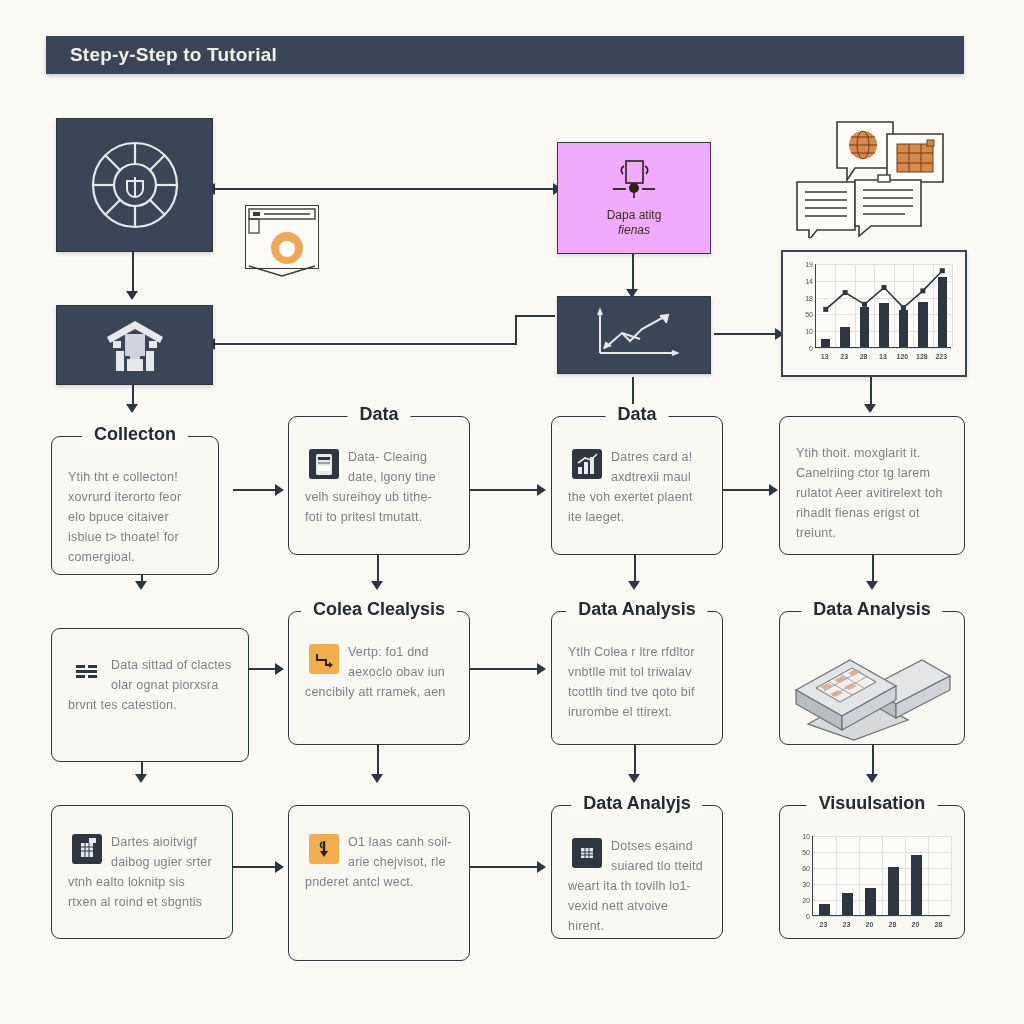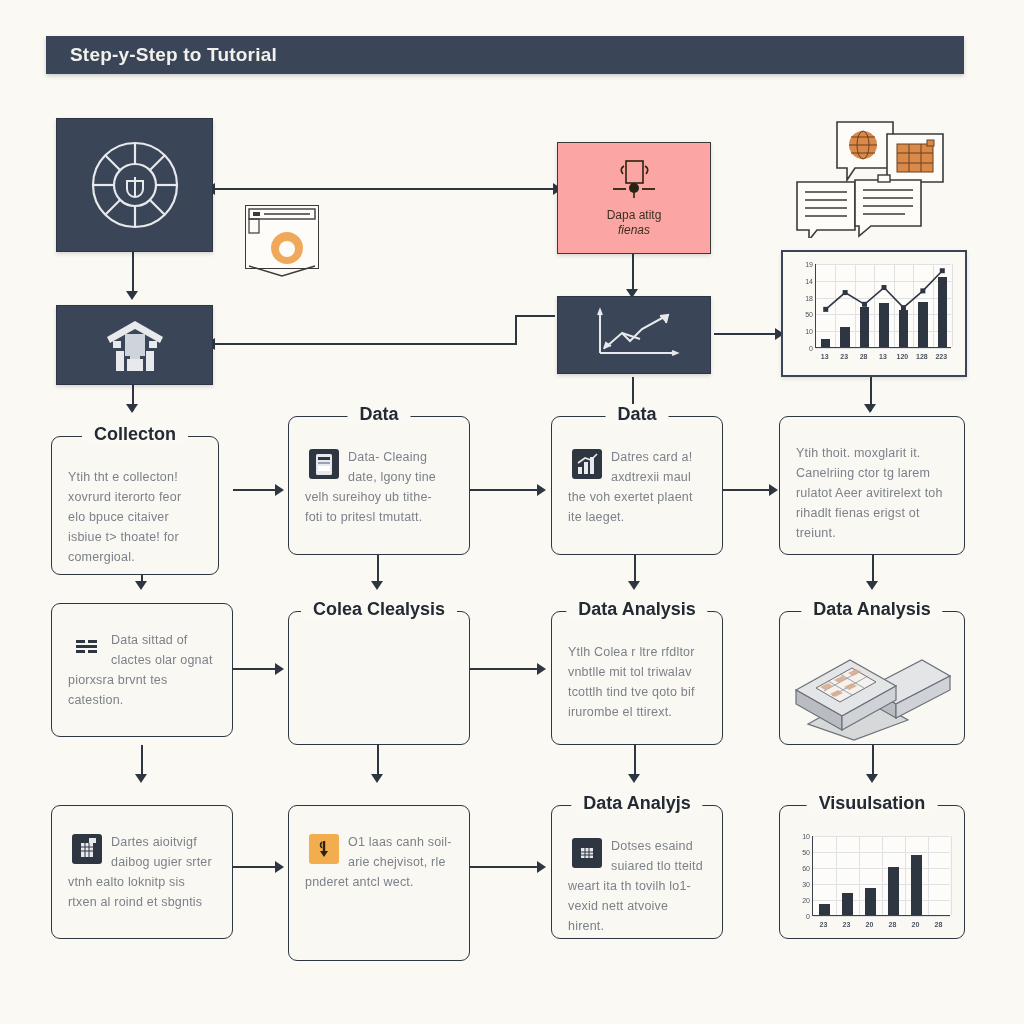--- a/index.html
+++ b/index.html
@@ -23,21 +23,21 @@
     margin-left:24px;
   }
 
   
   .darkbox{
     position:absolute;background:#3a4657;border:1px solid #2c3645;
     box-shadow:0 2px 4px rgba(0,0,0,.14);
     display:flex;align-items:center;justify-content:center;
   }
   .orangebox{
-    position:absolute;background:#fca5a5;border:1.5px solid #3a3a3a;
+    position:absolute;background:#f0abfc;border:1.5px solid #3a3a3a;
     box-shadow:0 2px 4px rgba(0,0,0,.14);
     display:flex;flex-direction:column;align-items:center;justify-content:center;
   }
   .orangebox .lbl{
     color:#3a3020;font-size:12px;line-height:15px;text-align:center;
     margin-top:4px;
   }
   .chartbox{
     position:absolute;background:#fbf9f4;border:2px solid #3a4657;
     box-shadow:0 2px 4px rgba(0,0,0,.10);
@@ -369,39 +369,48 @@
           </svg>
       </span>
       <span>Datres card a! axdtrexii maul the voh exertet plaent ite laeget.</span>
     </div>
   </div>
 
   <div class="card notitle" style="left:779px;top:416px;width:186px;height:139px;">
     <div class="body">Ytih thoit. moxglarit it. Canelriing ctor tg larem rulatot Aeer avitirelext toh rihadlt fienas erigst ot treiunt.</div>
   </div>
 
-  <div class="card notitle" style="left:51px;top:603px;width:182px;height:134px;">
+  <div class="card notitle" style="left:51px;top:628px;width:198px;height:134px;">
     <div class="body">
       <span class="ico" style="background:transparent;">
         <svg width="30" height="30" viewBox="0 0 30 30">
             <g fill="#2e3642">
               <rect x="4" y="8" width="9" height="3"></rect>
               <rect x="16" y="8" width="9" height="3"></rect>
               <rect x="4" y="13" width="21" height="3"></rect>
               <rect x="4" y="18" width="9" height="3"></rect>
               <rect x="16" y="18" width="9" height="3"></rect>
             </g>
           </svg>
       </span>
       <span>Data sittad of clactes olar ognat piorxsra brvnt tes catestion.</span>
     </div>
   </div>
 
   <div class="card" style="left:288px;top:611px;width:182px;height:134px;">
     <div class="ttl">Colea Clealysis</div>
+    <div class="body">
+      <span class="ico orange">
+        <svg width="30" height="30" viewBox="0 0 30 30">
+            <path d="M8 10 L8 16 L17 16 L17 21 L23 21" stroke="#2a2212" stroke-width="2" fill="none"></path>
+            <path d="M20 18 l4 3 l-4 3" fill="#2a2212"></path>
+          </svg>
+      </span>
+      <span>Vertp: fo1 dnd aexoclo obav iun cencibily att rramek, aen</span>
+    </div>
   </div>
 
   <div class="card" style="left:551px;top:611px;width:172px;height:134px;">
     <div class="ttl">Data Analysis</div>
     <div class="body">Ytlh Colea r ltre rfdltor vnbtlle mit tol triwalav tcottlh tind tve qoto bif irurombe el ttirext.</div>
   </div>
 
   <div class="card" style="left:779px;top:611px;width:186px;height:134px;">
     <div class="ttl">Data Analysis</div>
     <div style="position:absolute;left:10px;top:26px;">

